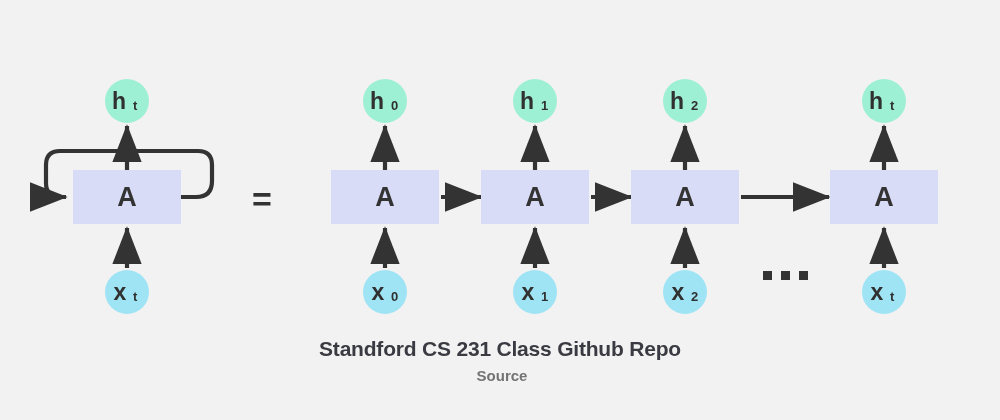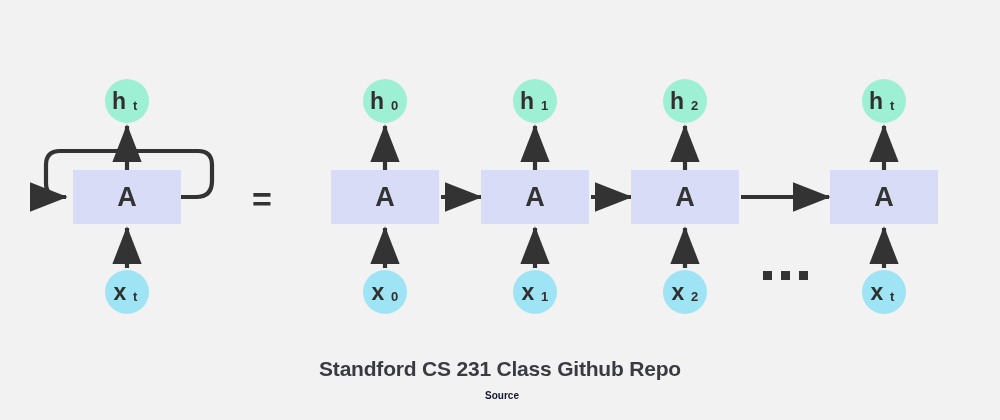--- a/index.html
+++ b/index.html
@@ -48,38 +48,38 @@
   }
   .eq-sign {
     font-family: "Liberation Sans", sans-serif;
     font-weight: bold;
     font-size: 34px;
     fill: #333333;
   }
   .caption-wrap {
     position: absolute;
     left: 0;
-    top: 356px;
+    top: 336px;
     width: 1000px;
     text-align: center;
   }
   .caption-title {
     font-family: "Liberation Sans", sans-serif;
     font-weight: bold;
     font-size: 21px;
     color: #3a3a42;
     letter-spacing: -0.2px;
     margin: 0;
     line-height: 26px;
   }
   .caption-sub {
     font-family: "Liberation Sans", sans-serif;
     font-weight: bold;
-    font-size: 10px;
-    color: #0f172a;
+    font-size: 15px;
+    color: #737373;
     margin: 6px 0 0 4px;
     line-height: 15px;
   }
 </style>
 </head>
 <body>
 
 <div id="stage">
 
   <svg id="diagram-svg" viewBox="0 0 1000 420">

